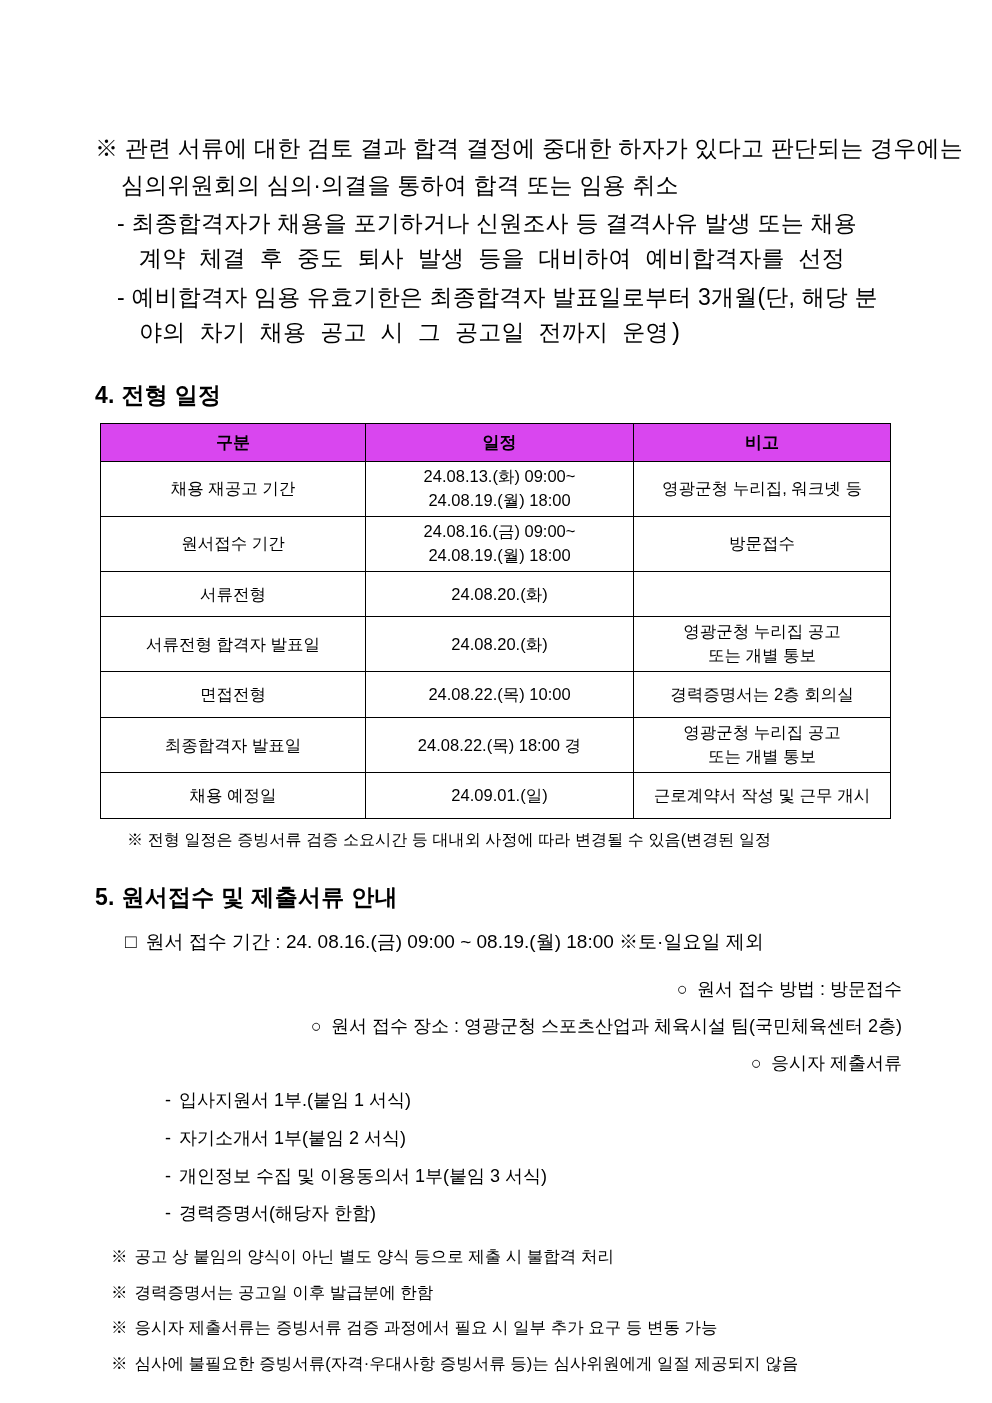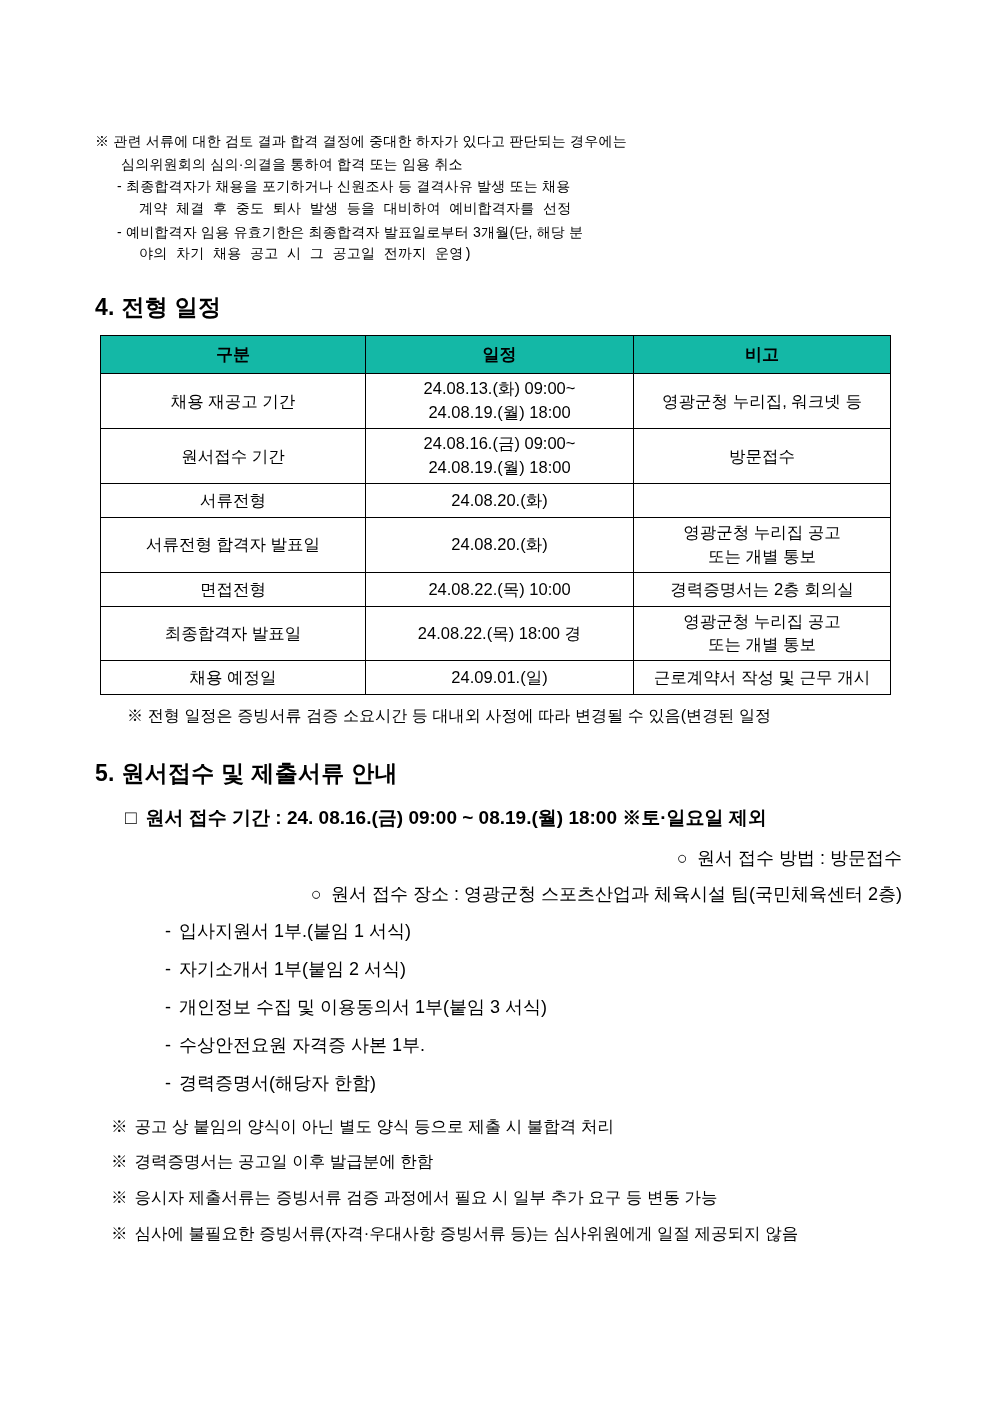--- a/index.html
+++ b/index.html
@@ -17,21 +17,21 @@
   .page {
     position: relative;
     width: 992px;
     height: 1403px;
     box-sizing: border-box;
     padding: 130px 90px 40px 95px;
   }
 
   
   .note-block {
-    font-size: 14px;
+    font-size: 23px;
     line-height: 1.62;
     letter-spacing: 0.2px;
   }
   .note-hang {
     display: block;
     padding-left: 26px;
     text-indent: -26px;
     white-space: nowrap;
   }
   .note-cont {
@@ -69,25 +69,25 @@
     width: 790px;
     margin-left: 5px;
     table-layout: fixed;
   }
   table.schedule th,
   table.schedule td {
     border: 1px solid #000000;
     text-align: center;
     vertical-align: middle;
     font-size: 16.5px;
-    padding: 5px 3px;
+    padding: 11px 3px;
     line-height: 1.38;
   }
   table.schedule thead th {
-    background: #14b8a6;
+    background: #d946ef;
     font-weight: bold;
     font-size: 17px;
     padding: 7px 3px;
   }
   table.schedule td.two-line {
     line-height: 1.45;
     padding: 3px;
   }
   .col1 { width: 265px; }
   .col2 { width: 268px; }
@@ -105,24 +105,24 @@
   }
 
   
   .s5 {
     font-size: 18px;
     line-height: 1.55;
     margin-left: 30px;
   }
   .s5 .sq {
     display: block;
-    font-weight: bold;
+    font-weight: normal;
     font-size: 19px;
     white-space: nowrap;
-    margin-bottom: 12px;
+    margin-bottom: 20px;
   }
   .s5 .sq .mk { margin-right: 9px; }
   .s5 .ci {
     display: block;
     white-space: nowrap;
     margin-bottom: 9px;
     padding-left: 6px;
     text-align: right;
   }
   .s5 .ci .mk { margin-right: 9px; }
@@ -235,34 +235,34 @@
   <div class="s5">
     <span class="sq">
       <span class="mk">□</span><span>원서 접수 기간 : 24. 08.16.(금) 09:00 ~ 08.19.(월) 18:00 ※토·일요일 제외</span>
     </span>
     <span class="ci">
       <span class="mk">○</span><span>원서 접수 방법 : 방문접수</span>
     </span>
     <span class="ci">
       <span class="mk">○</span><span>원서 접수 장소 : 영광군청 스포츠산업과 체육시설 팀(국민체육센터 2층)</span>
     </span>
+    <span class="ci">
+      <span class="mk">○</span><span>응시자 제출서류</span>
+    </span>
 
     <span class="dash">
       <span class="mk">-</span><span>입사지원서 1부.(붙임 1 서식)</span>
     </span>
     <span class="dash">
       <span class="mk">-</span><span>자기소개서 1부(붙임 2 서식)</span>
     </span>
     <span class="dash">
       <span class="mk">-</span><span>개인정보 수집 및 이용동의서 1부(붙임 3 서식)</span>
     </span>
     <span class="dash">
-      <span class="mk">-</span><span>수상안전요원 자격증 사본 1부.</span>
-    </span>
-    <span class="dash">
       <span class="mk">-</span><span>경력증명서(해당자 한함)</span>
     </span>
   </div>
 
   <div class="foot-notes">
     <span class="fn">
       <span class="mk">※</span><span>공고 상 붙임의 양식이 아닌 별도 양식 등으로 제출 시 불합격 처리</span>
     </span>
     <span class="fn">
       <span class="mk">※</span><span>경력증명서는 공고일 이후 발급분에 한함</span>

